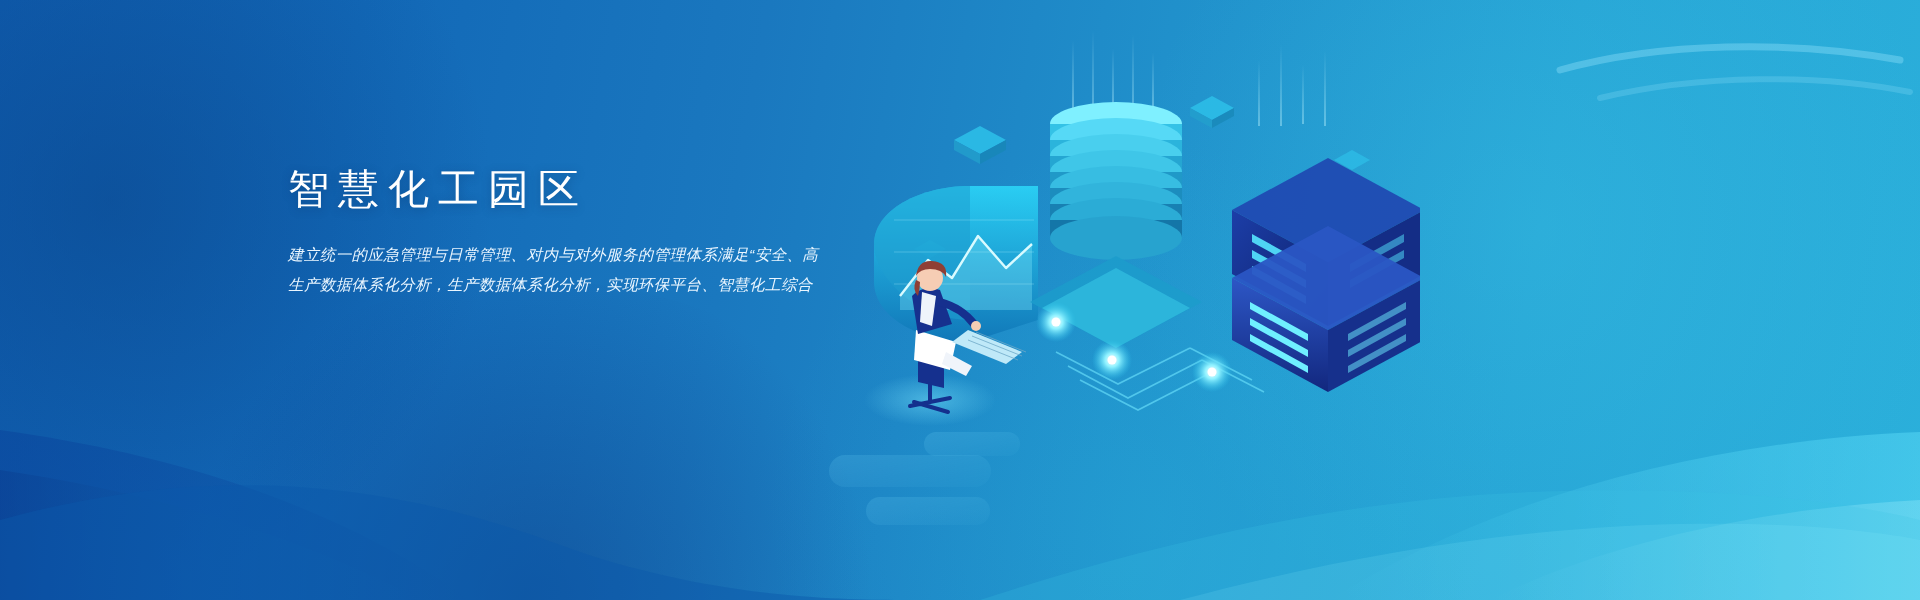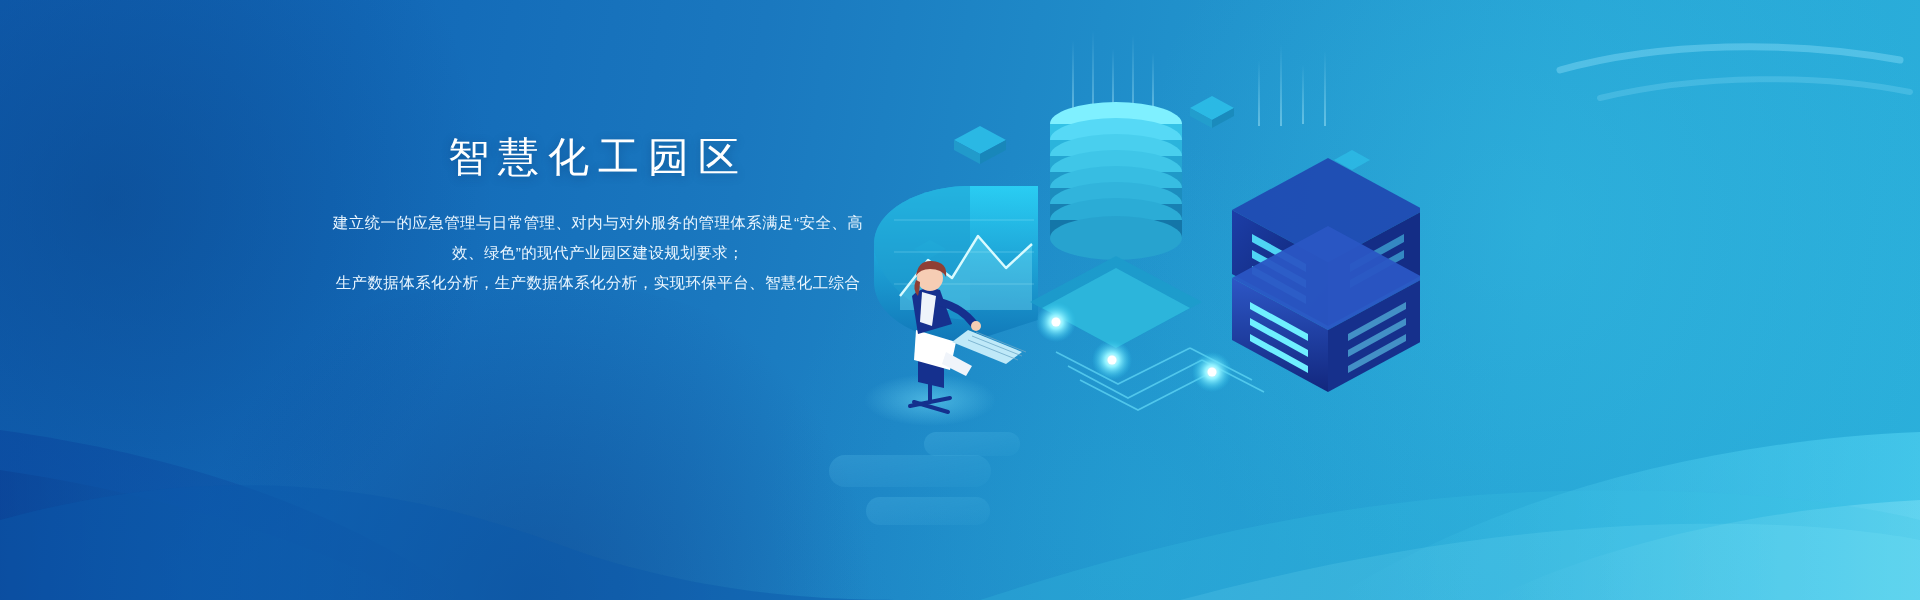--- a/index.html
+++ b/index.html
@@ -20,28 +20,28 @@
     background:radial-gradient(circle at 50% 50%,rgba(60,200,230,.30),rgba(60,200,230,0) 62%);}
   .glow-c{right:320px;bottom:-300px;width:900px;height:760px;
     background:radial-gradient(circle at 50% 50%,rgba(40,180,220,.28),rgba(40,180,220,0) 65%);}
   .glow-d{left:120px;bottom:-320px;width:820px;height:640px;
     background:radial-gradient(circle at 50% 50%,rgba(12,56,130,.45),rgba(12,56,130,0) 66%);}
 
   
   .waves{position:absolute;inset:0;width:1920px;height:600px;}
 
   
-  .text-block{position:absolute;left:288px;top:132px;width:620px;text-align:center;}
+  .text-block{position:absolute;left:288px;top:164px;width:620px;}
   .title{
     color:#ffffff;font-size:41px;line-height:50px;font-weight:400;
     letter-spacing:9px;margin:0 0 26px 0;white-space:nowrap;
     text-shadow:0 2px 10px rgba(0,40,90,.35);
   }
   .desc{margin:0;color:#eaf6ff;font-size:15.5px;line-height:30px;letter-spacing:.4px;}
-  .desc .ln{display:block;white-space:nowrap;}
+  .desc .ln{display:block;white-space:nowrap;font-style:italic;}
 
   
   .illus{position:absolute;left:860px;top:30px;width:560px;height:420px;}
   .illus svg{display:block;}
 </style>
 </head>
 <body>
 
 <div class="banner">
 
@@ -90,21 +90,20 @@
       <path d="M845,455 h130 a16,16 0 0 1 0,32 h-130 a16,16 0 0 1 0,-32 Z" fill="url(#cld)"></path>
       <path d="M880,497 h96 a14,14 0 0 1 0,28 h-96 a14,14 0 0 1 0,-28 Z" fill="url(#cld)"></path>
       <path d="M936,432 h72 a12,12 0 0 1 0,24 h-72 a12,12 0 0 1 0,-24 Z" fill="url(#cld)"></path>
     </g>
   </svg>
 
   <div class="text-block">
     <h1 class="title">智慧化工园区</h1>
     <p class="desc">
       <span class="ln">建立统一的应急管理与日常管理、对内与对外服务的管理体系满足“安全、高</span>
-      <span class="ln">效、绿色”的现代产业园区建设规划要求；</span>
       <span class="ln">生产数据体系化分析，生产数据体系化分析，实现环保平台、智慧化工综合</span>
     </p>
   </div>
 
   <div class="illus">
   <svg width="560" height="420" viewBox="0 0 560 420">
     <defs>
       <linearGradient id="gTeal" x1="0" y1="0" x2="0" y2="1">
         <stop offset="0" stop-color="#5de9ff"></stop>
             <stop offset="1" stop-color="#17a7d2"></stop>

